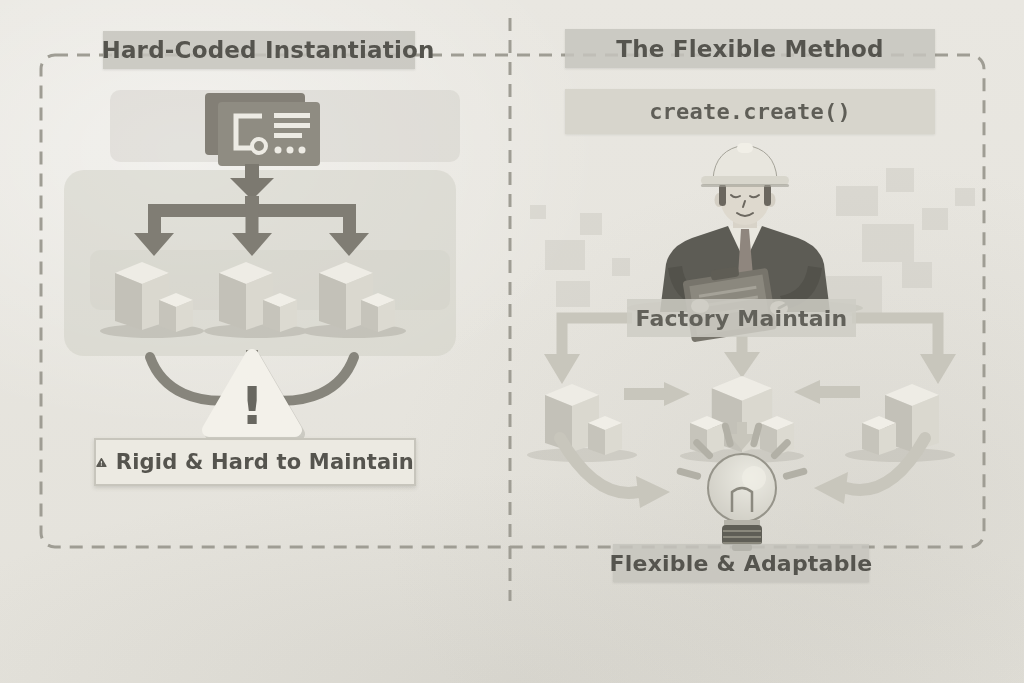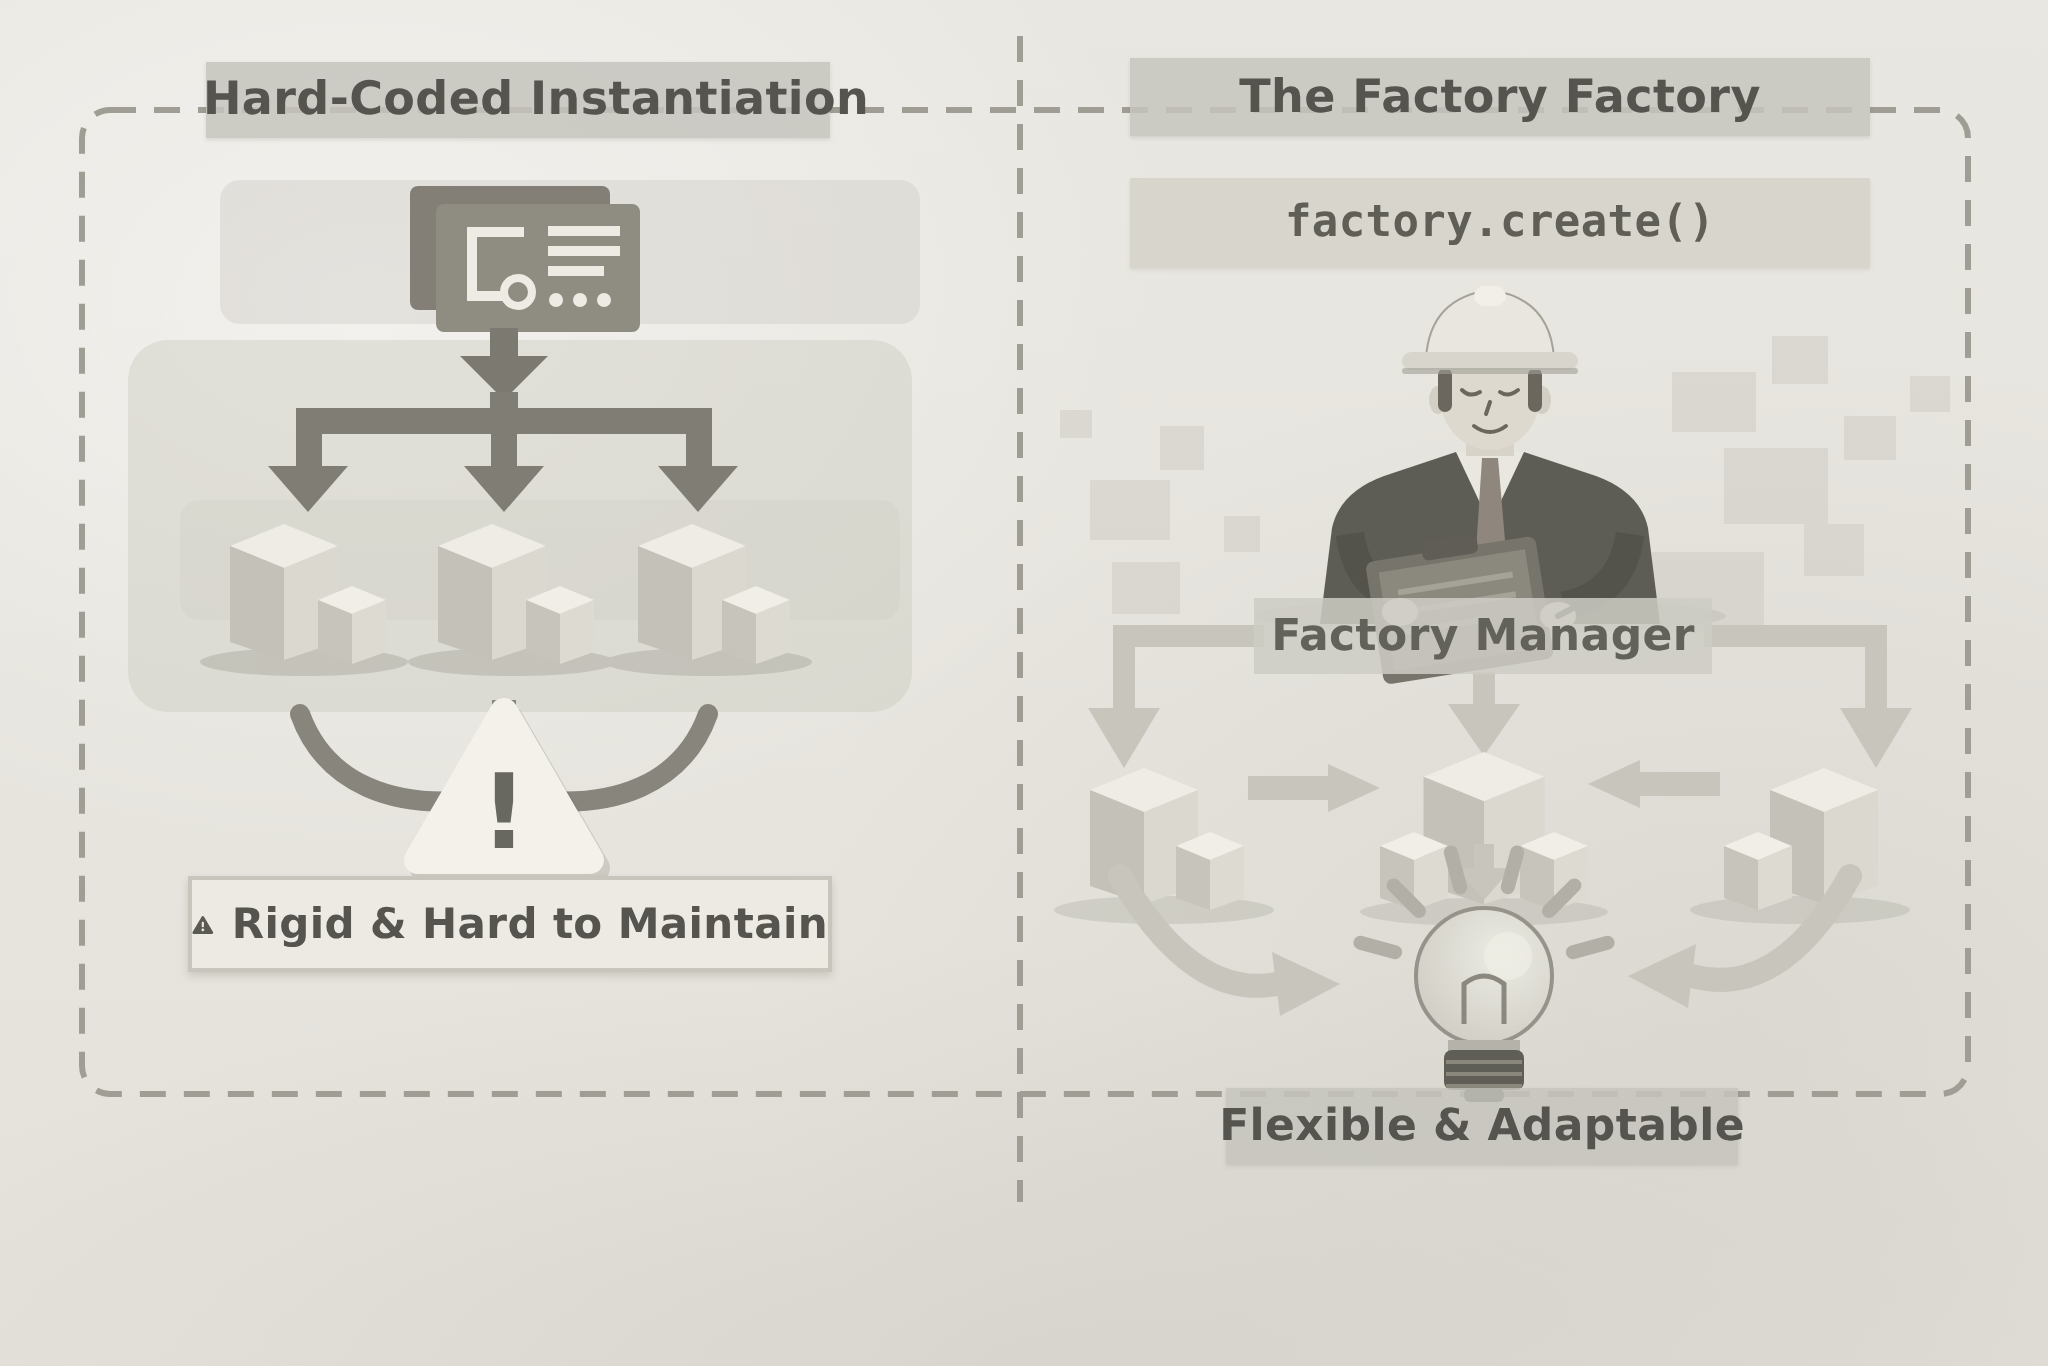--- a/index.html
+++ b/index.html
@@ -249,29 +249,29 @@
       </g>
       <rect x="732" y="544" width="20" height="7" rx="3" fill="#514f48"></rect>
     </g>
   </svg>
 
   <div class="label-box title-box" style="left:103px;top:31px;width:294px;height:38px;padding-left:18px;">
     <span>Hard-Coded Instantiation</span>
   </div>
 
   <div class="label-box title-box" style="left:565px;top:29px;width:370px;height:39px;">
-    <span>The Factory Factory</span>
+    <span>The Flexible Method</span>
   </div>
 
   <div class="label-box code-box" style="left:565px;top:89px;width:370px;height:45px;">
-    <span>factory.create()</span>
+    <span>create.create()</span>
   </div>
 
   <div class="label-box soft-box" style="left:627px;top:299px;width:229px;height:38px;">
-    <span>Factory Manager</span>
+    <span>Factory Maintain</span>
   </div>
 
   <div class="label-box title-box" style="left:613px;top:544px;width:256px;height:38px;font-size:22px;">
     <span>Flexible &amp; Adaptable</span>
   </div>
 
   <div class="label-box caution-box" style="left:94px;top:438px;width:318px;height:44px;">
     <svg width="24" height="21" viewBox="0 0 24 21">
       <path d="M12,2 L22,19 L2,19 Z" fill="#5b5a53" stroke="#5b5a53" stroke-width="3" stroke-linejoin="round"></path>
       <rect x="10.8" y="7" width="2.4" height="6" rx="1" fill="#eceae2"></rect>

